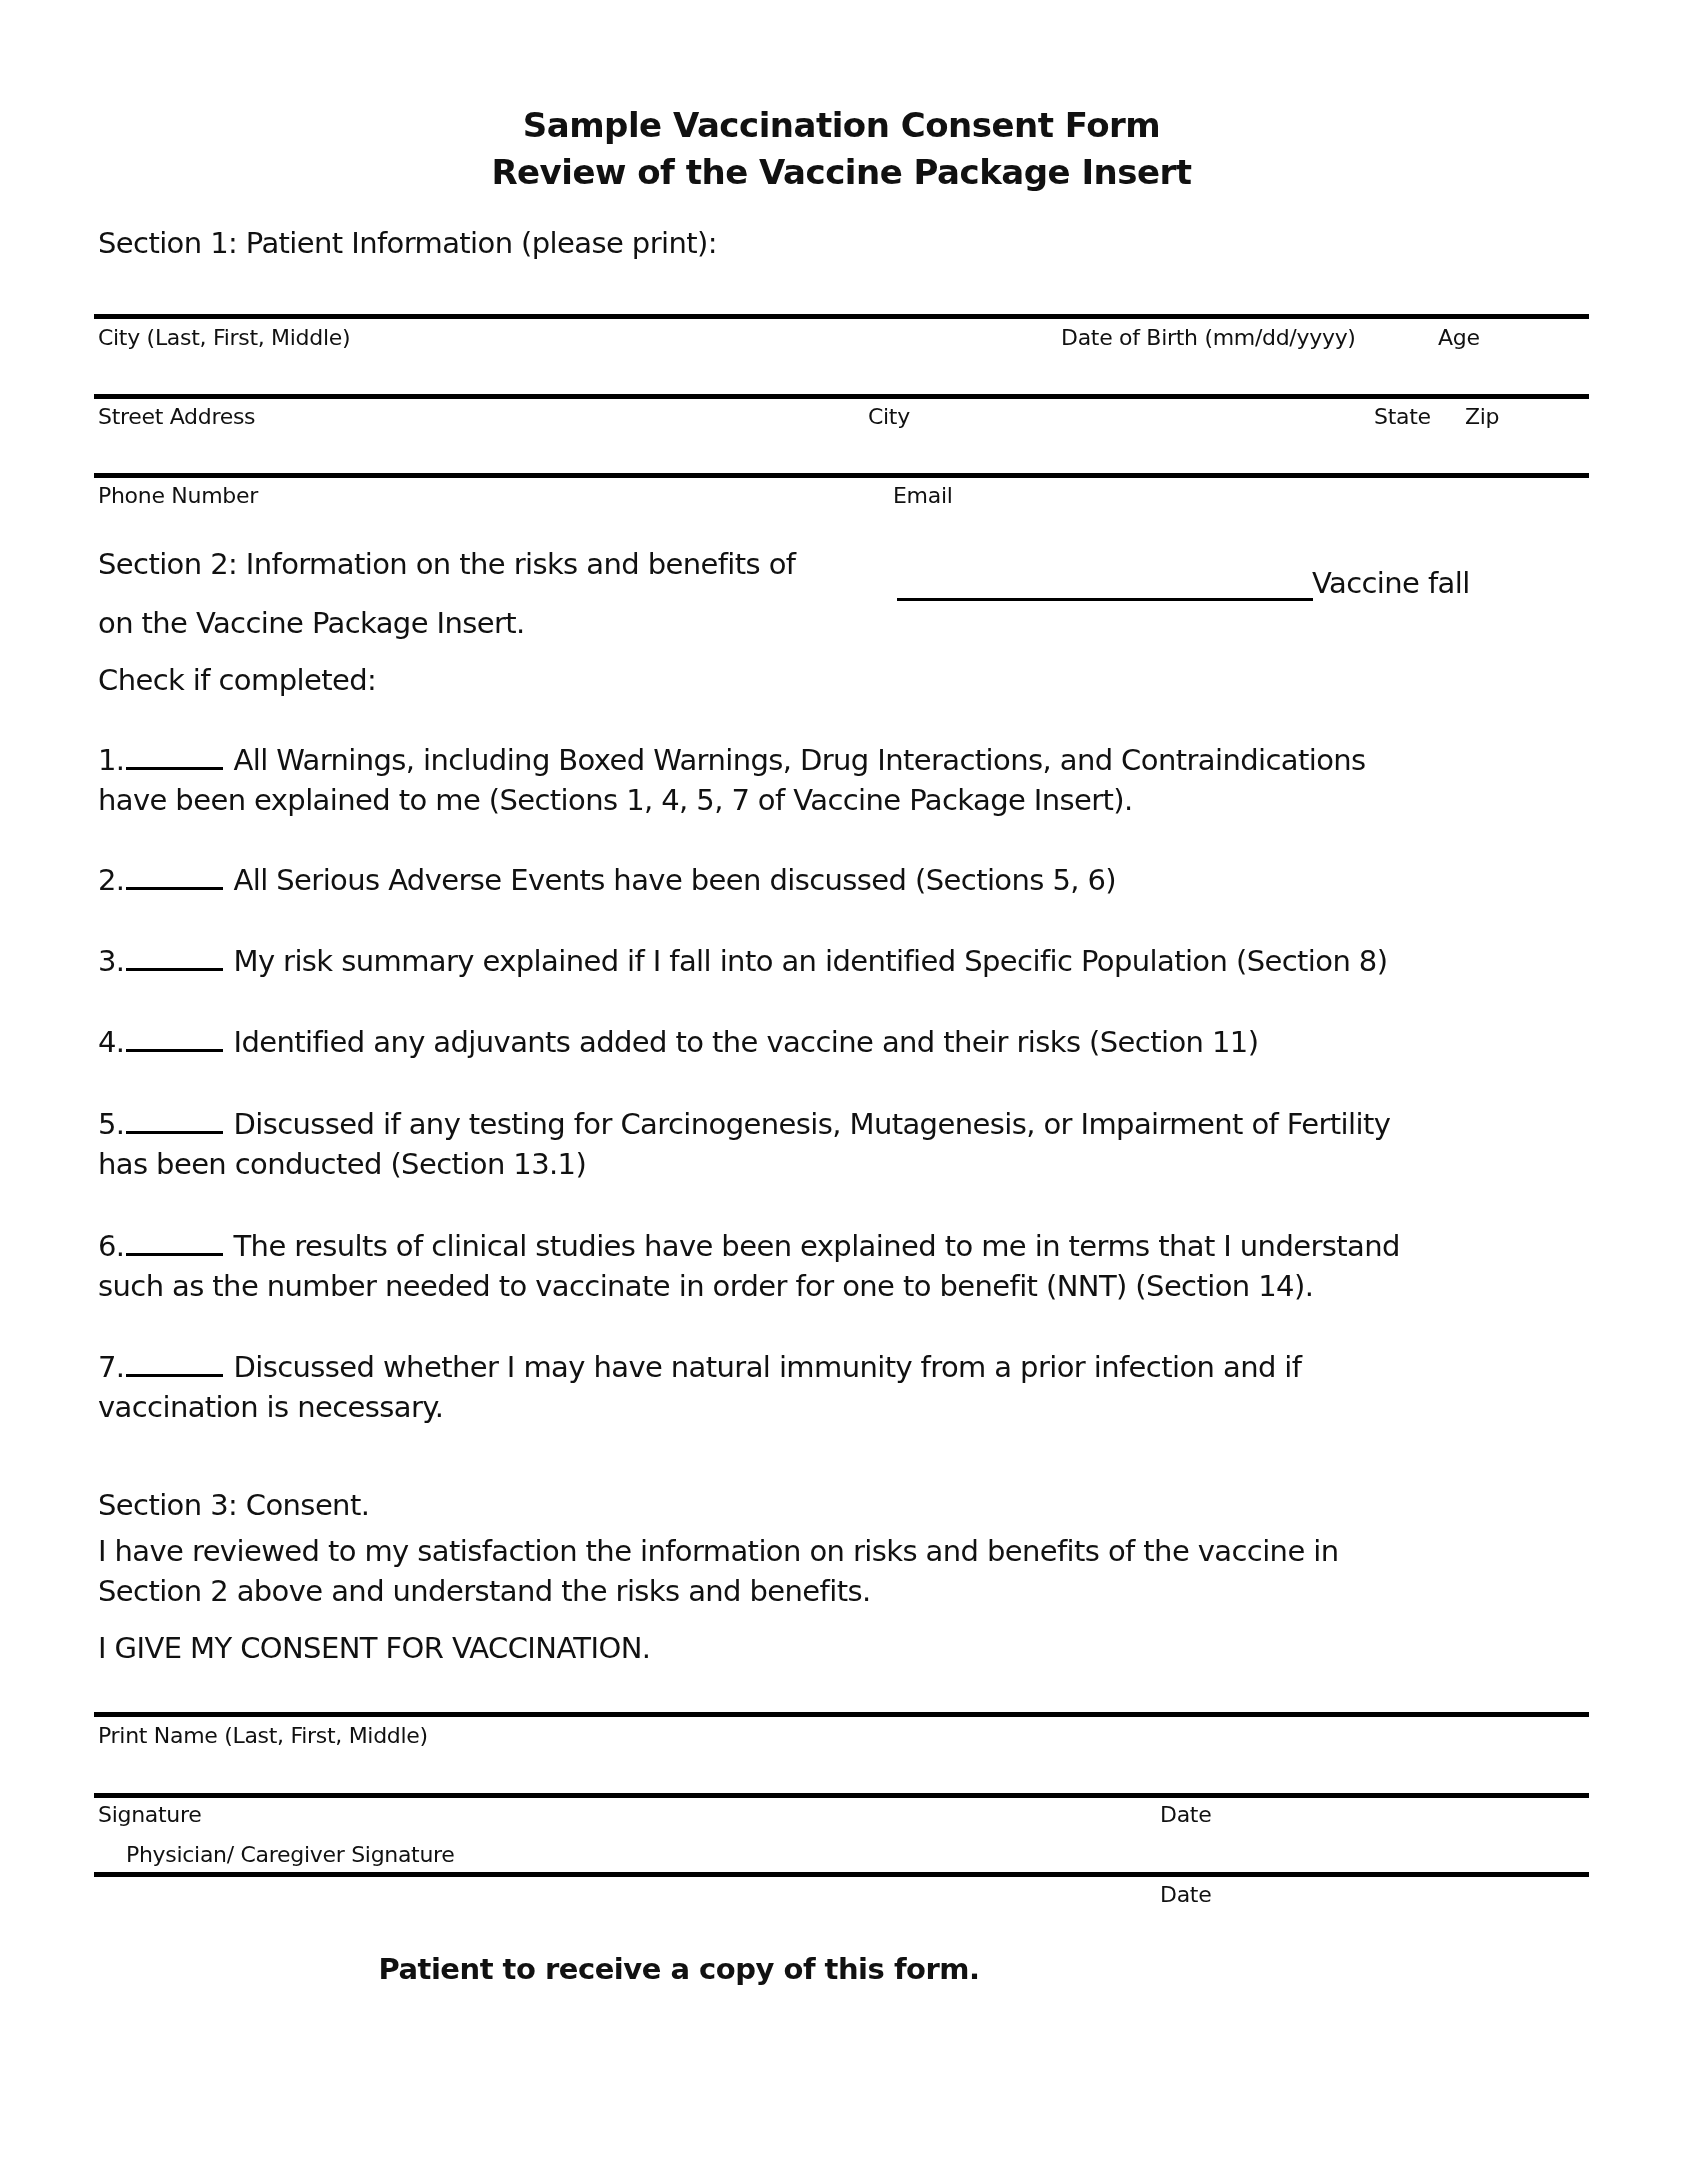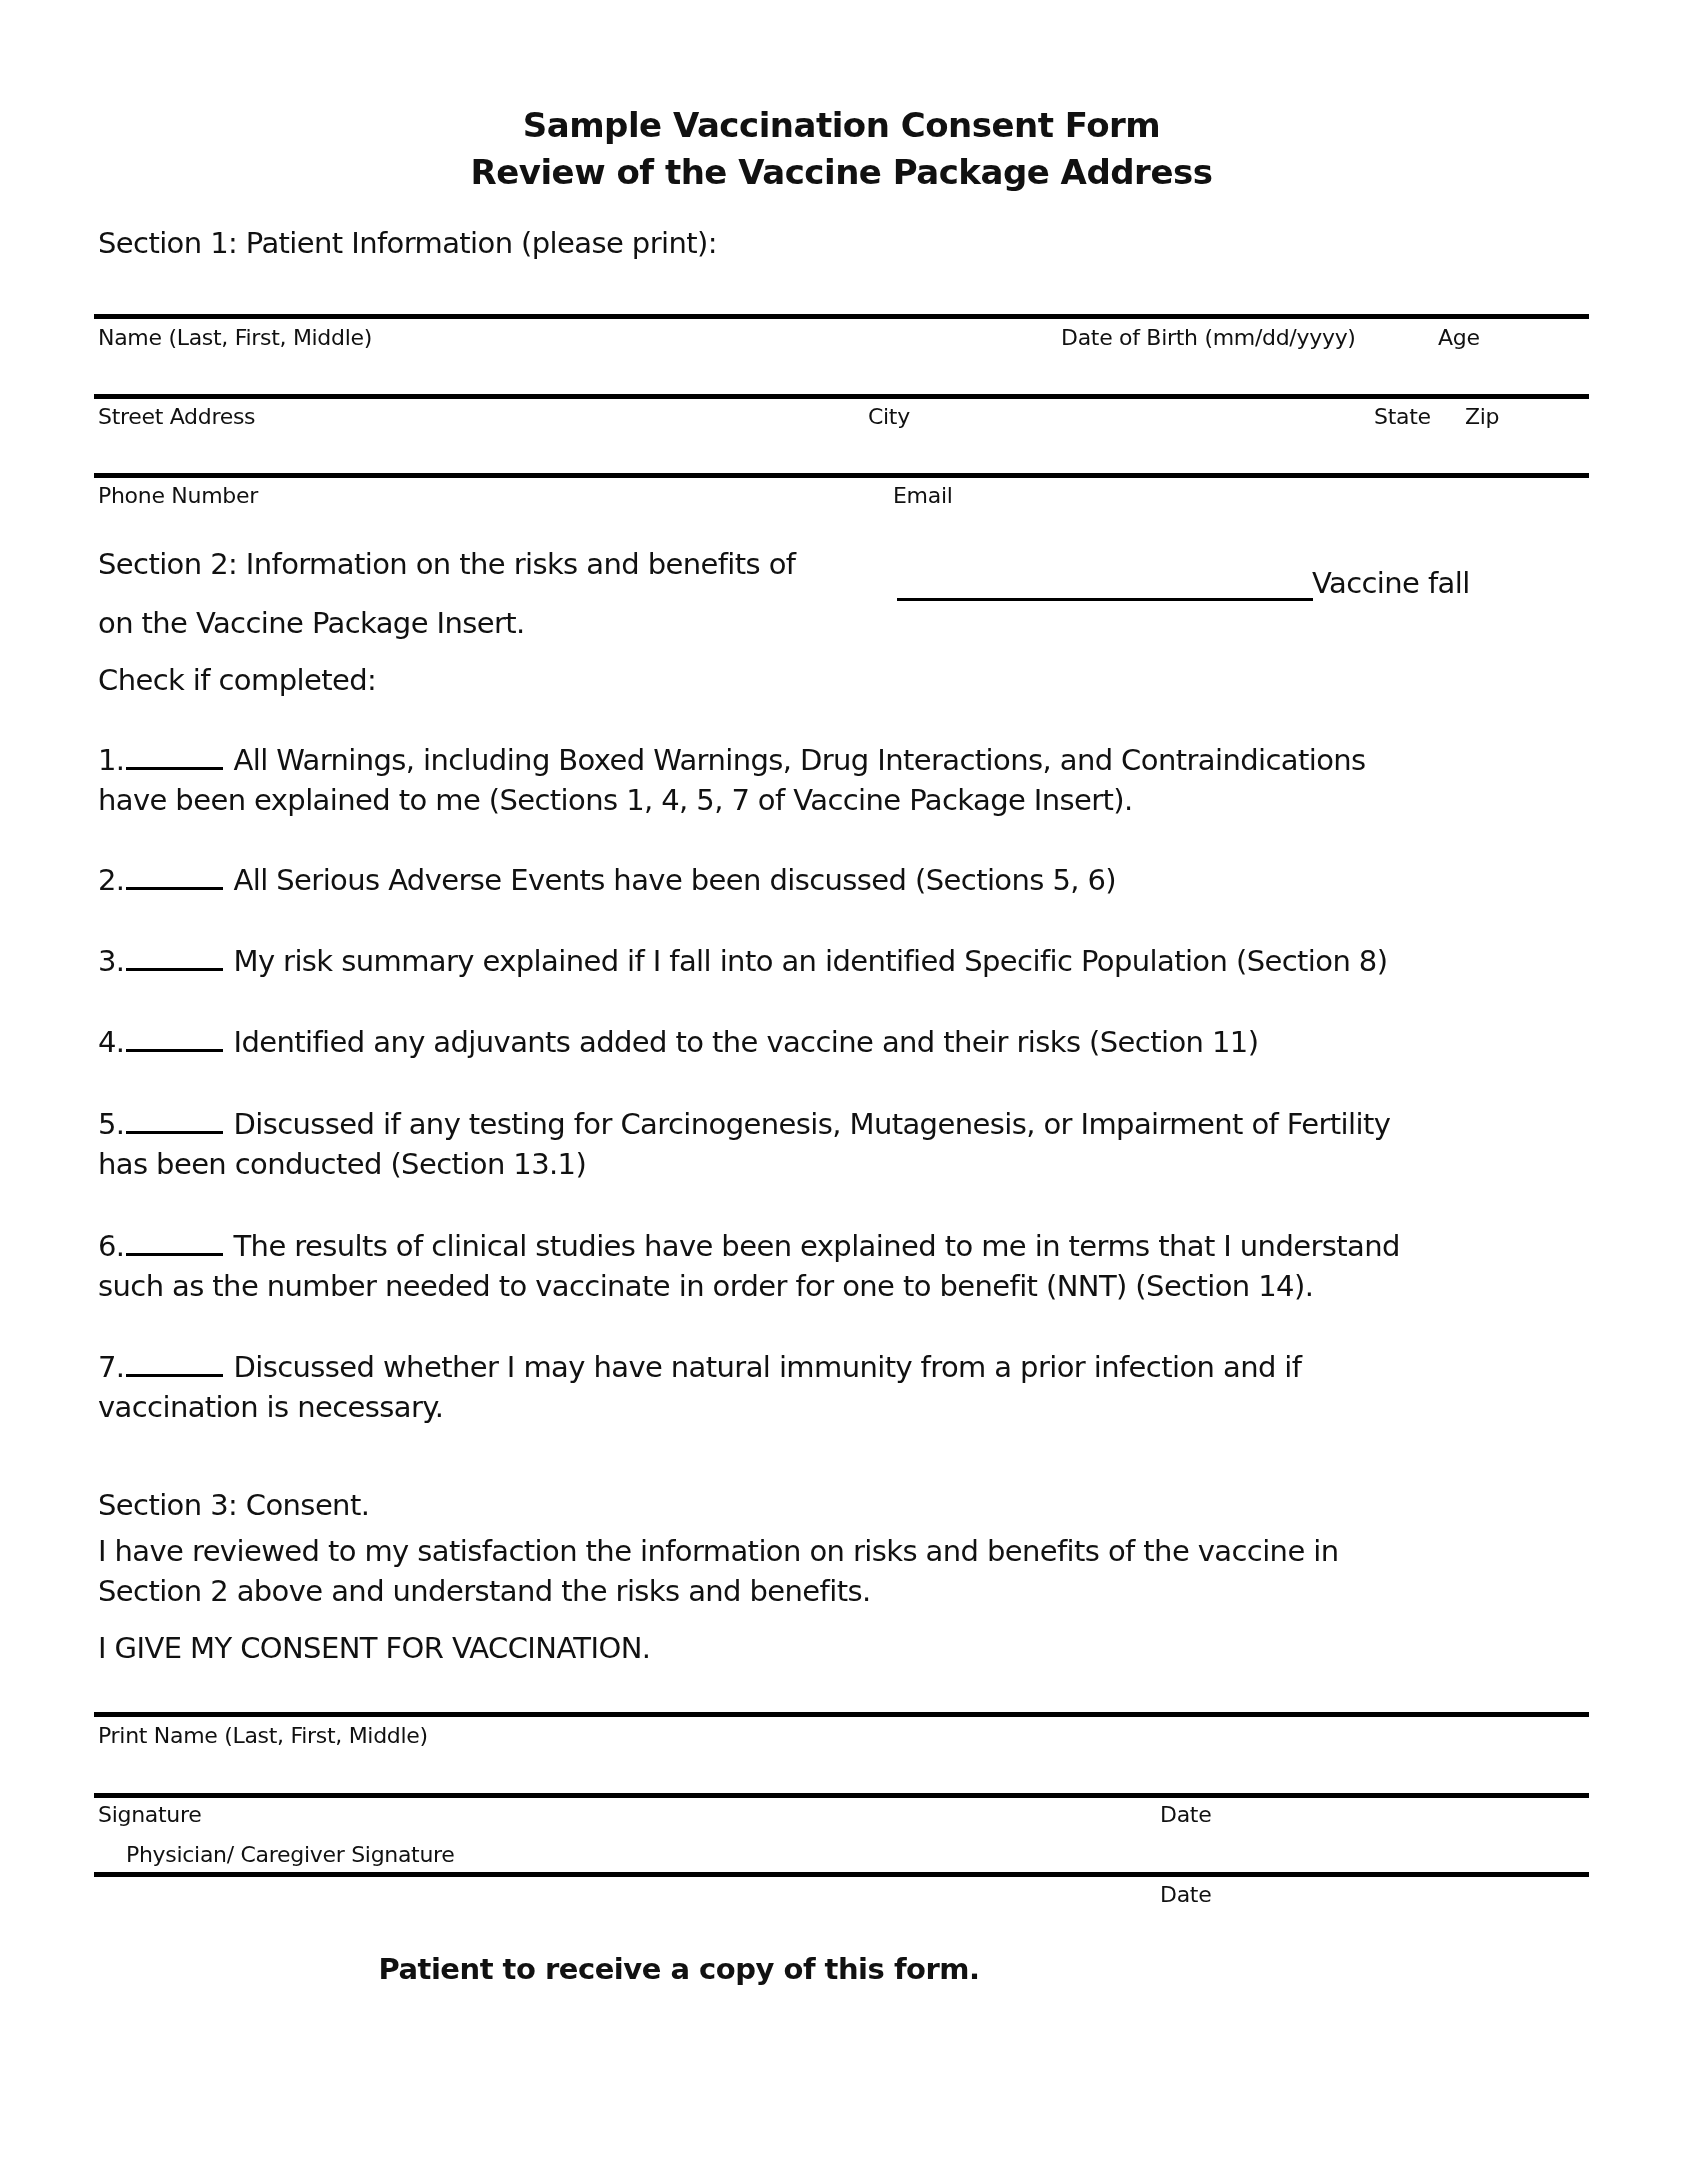--- a/index.html
+++ b/index.html
@@ -15,29 +15,29 @@
   .item-blank { width: 97px; margin: 0 10px 0 2px; }
   .footer { left: 0; width: 1358px; text-align: center; font-weight: bold; font-size: 29px;
             letter-spacing: -0.5px; line-height: 36px; }
   .field-input { position: absolute; border: none; background: transparent; outline: none;
                  font-family: "DejaVu Sans", sans-serif; font-size: 24px; color: #111; padding: 0; }
 </style>
 </head>
 <body>
 
 <div class="abs title" style="top:105px;">Sample Vaccination Consent Form</div>
-<div class="abs title" style="top:152px;">Review of the Vaccine Package Address</div>
+<div class="abs title" style="top:152px;">Review of the Vaccine Package Insert</div>
 
 <div class="abs body-text" style="left:98px; top:225px;">Section 1: Patient Information (please print):</div>
 
 <input class="field-input" style="left: 98px; top: 267px; width: 941px; height: 40px;" value="">
 <input class="field-input" style="left: 1061px; top: 267px; width: 366px; height: 40px;" value="">
 <input class="field-input" style="left: 1438px; top: 267px; width: 149px; height: 40px;" value="">
 <div class="rule" style="top:314px;"></div>
-<div class="abs label" style="left:98px; top:325px;">Name (Last, First, Middle)</div>
+<div class="abs label" style="left:98px; top:325px;">City (Last, First, Middle)</div>
 <div class="abs label" style="left:1061px; top:325px;">Date of Birth (mm/dd/yyyy)</div>
 <div class="abs label" style="left:1438px; top:325px;">Age</div>
 
 <input class="field-input" style="left: 98px; top: 348px; width: 752px; height: 40px;" value="">
 <input class="field-input" style="left: 868px; top: 348px; width: 495px; height: 40px;" value="">
 <input class="field-input" style="left: 1374px; top: 348px; width: 84px; height: 40px;" value="">
 <input class="field-input" style="left: 1465px; top: 348px; width: 119px; height: 40px;" value="">
 <div class="rule" style="top:394px;"></div>
 <div class="abs label" style="left:98px; top:404px;">Street Address</div>
 <div class="abs label" style="left:868px; top:404px;">City</div>

